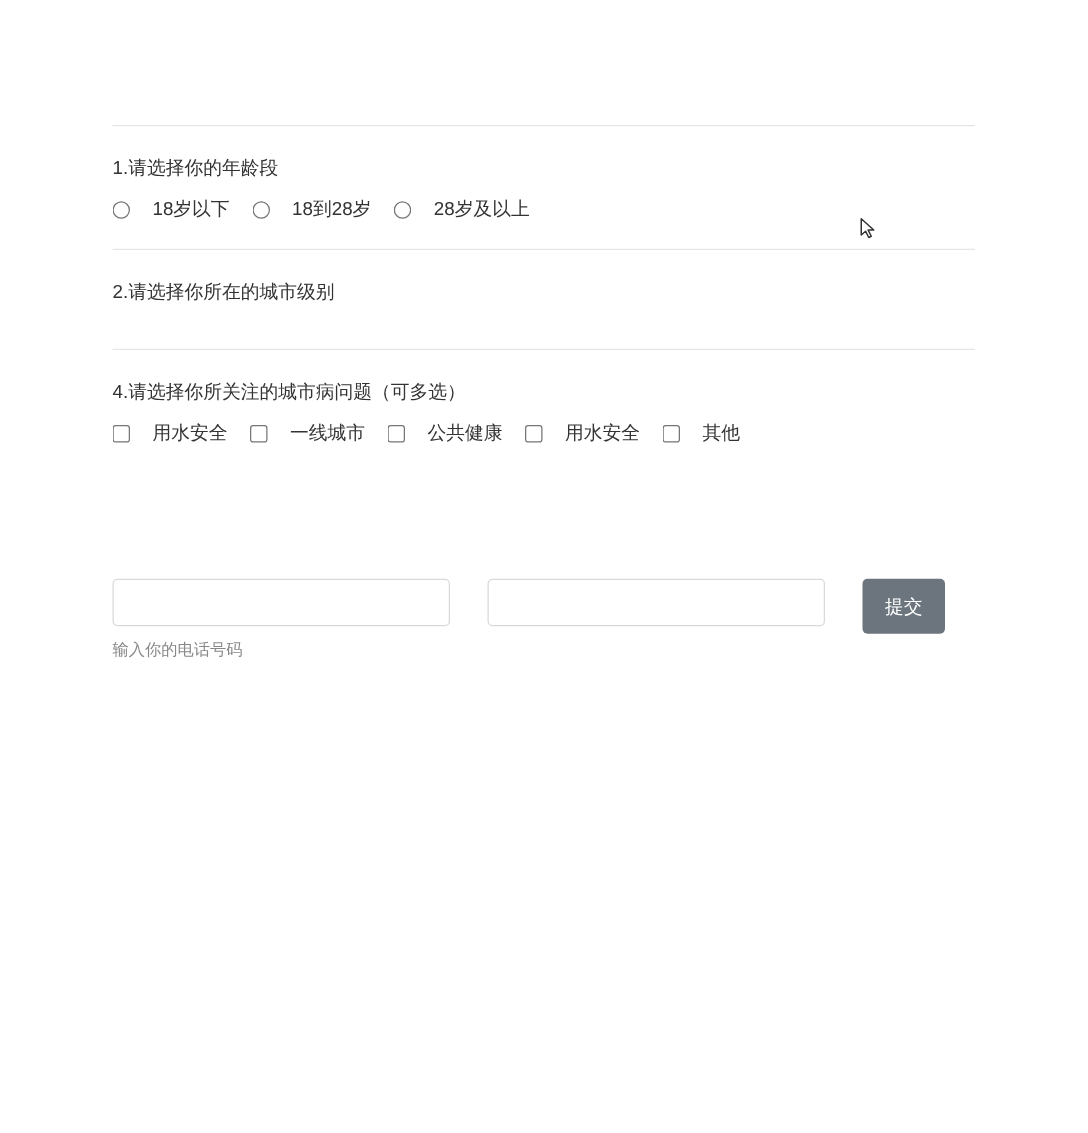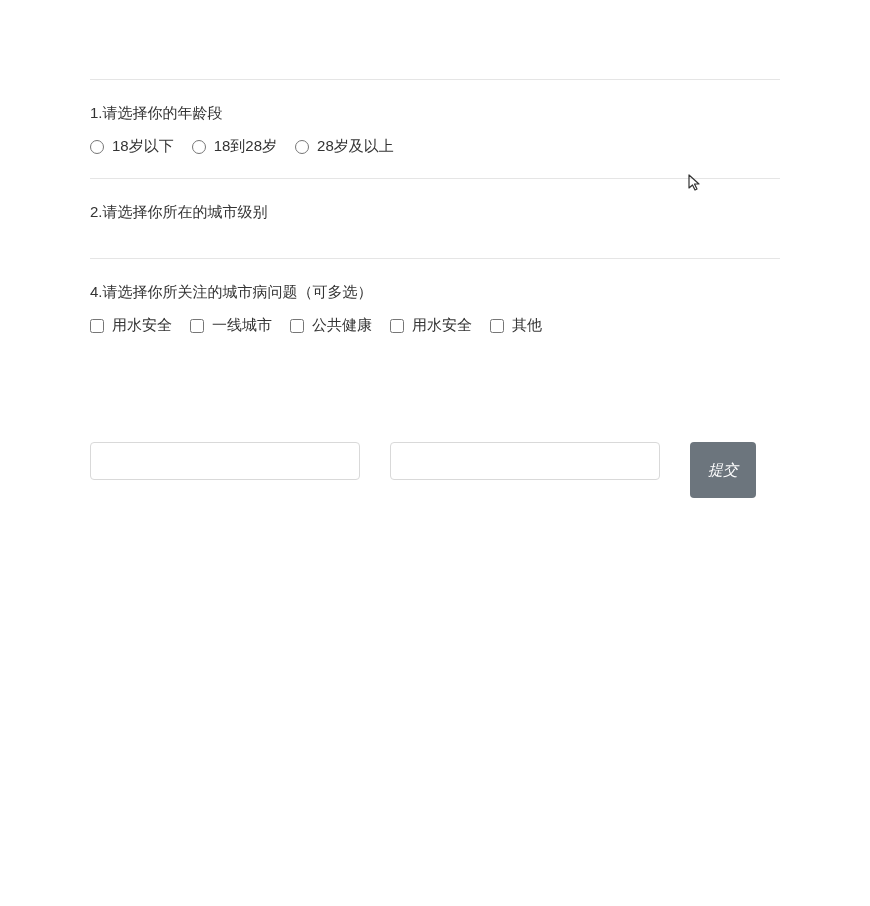--- a/index.html
+++ b/index.html
@@ -9,21 +9,21 @@
     }
     body {
       font-family: -apple-system, BlinkMacSystemFont, "Segoe UI", Arial, "PingFang SC", "Microsoft YaHei", sans-serif;
       background: #ffffff;
       color: #333;
       font-size: 15px;
     }
     .container {
       width: 690px;
       margin: 0 auto;
-      padding-top: 79px;
+      padding-top: 100px;
     }
     .divider {
       border: none;
       border-top: 1px solid #e5e5e5;
       margin: 0;
     }
     .question-block {
       padding: 24px 0 22px 0;
     }
     .question-label {
@@ -33,21 +33,21 @@
     }
     .options-row {
       display: flex;
       flex-wrap: wrap;
       gap: 18px;
       align-items: center;
     }
     .option {
       display: inline-flex;
       align-items: center;
-      gap: 8px;
+      gap: 18px;
       font-size: 15px;
       color: #333;
       cursor: pointer;
     }
     .option input[type="radio"],
     .option input[type="checkbox"] {
       width: 14px;
       height: 14px;
       margin: 0;
       cursor: pointer;
@@ -70,29 +70,28 @@
       border-radius: 4px;
       padding: 0 10px;
       font-size: 14px;
       outline: none;
     }
     .helper-text {
       font-size: 13px;
       color: #888;
     }
     .submit-button {
-      height: 56px;
+      height: 44px;
       padding: 0 18px;
       background: #6c757d;
       color: #fff;
       border: none;
       border-radius: 4px;
       font-size: 15px;
       cursor: pointer;
-      font-style: italic;
     }
     .cursor-icon {
       position: absolute;
       left: 688px;
       top: 174px;
       pointer-events: none;
     }
   </style>
 </head>
 <body>
@@ -148,20 +147,21 @@
       <label class="option">
         <input type="checkbox" name="q3" style="">
         <span>其他</span>
       </label>
     </div>
   </div>
 
   <div class="form-row">
     <div class="input-group">
       <input type="text" class="text-input" style="">
+      <div class="helper-text">输入你的电话号码</div>
     </div>
     <div class="input-group">
       <input type="text" class="text-input" style="">
     </div>
     <button class="submit-button">提交</button>
   </div>
 </div>
 
 <svg class="cursor-icon" width="14" height="18" viewBox="0 0 14 18">
   <path d="M1 1 L1 14 L4.5 11 L7 16 L9 15 L6.5 10 L11 10 Z" fill="none" stroke="#333" stroke-width="1.2" stroke-linejoin="round"></path>

